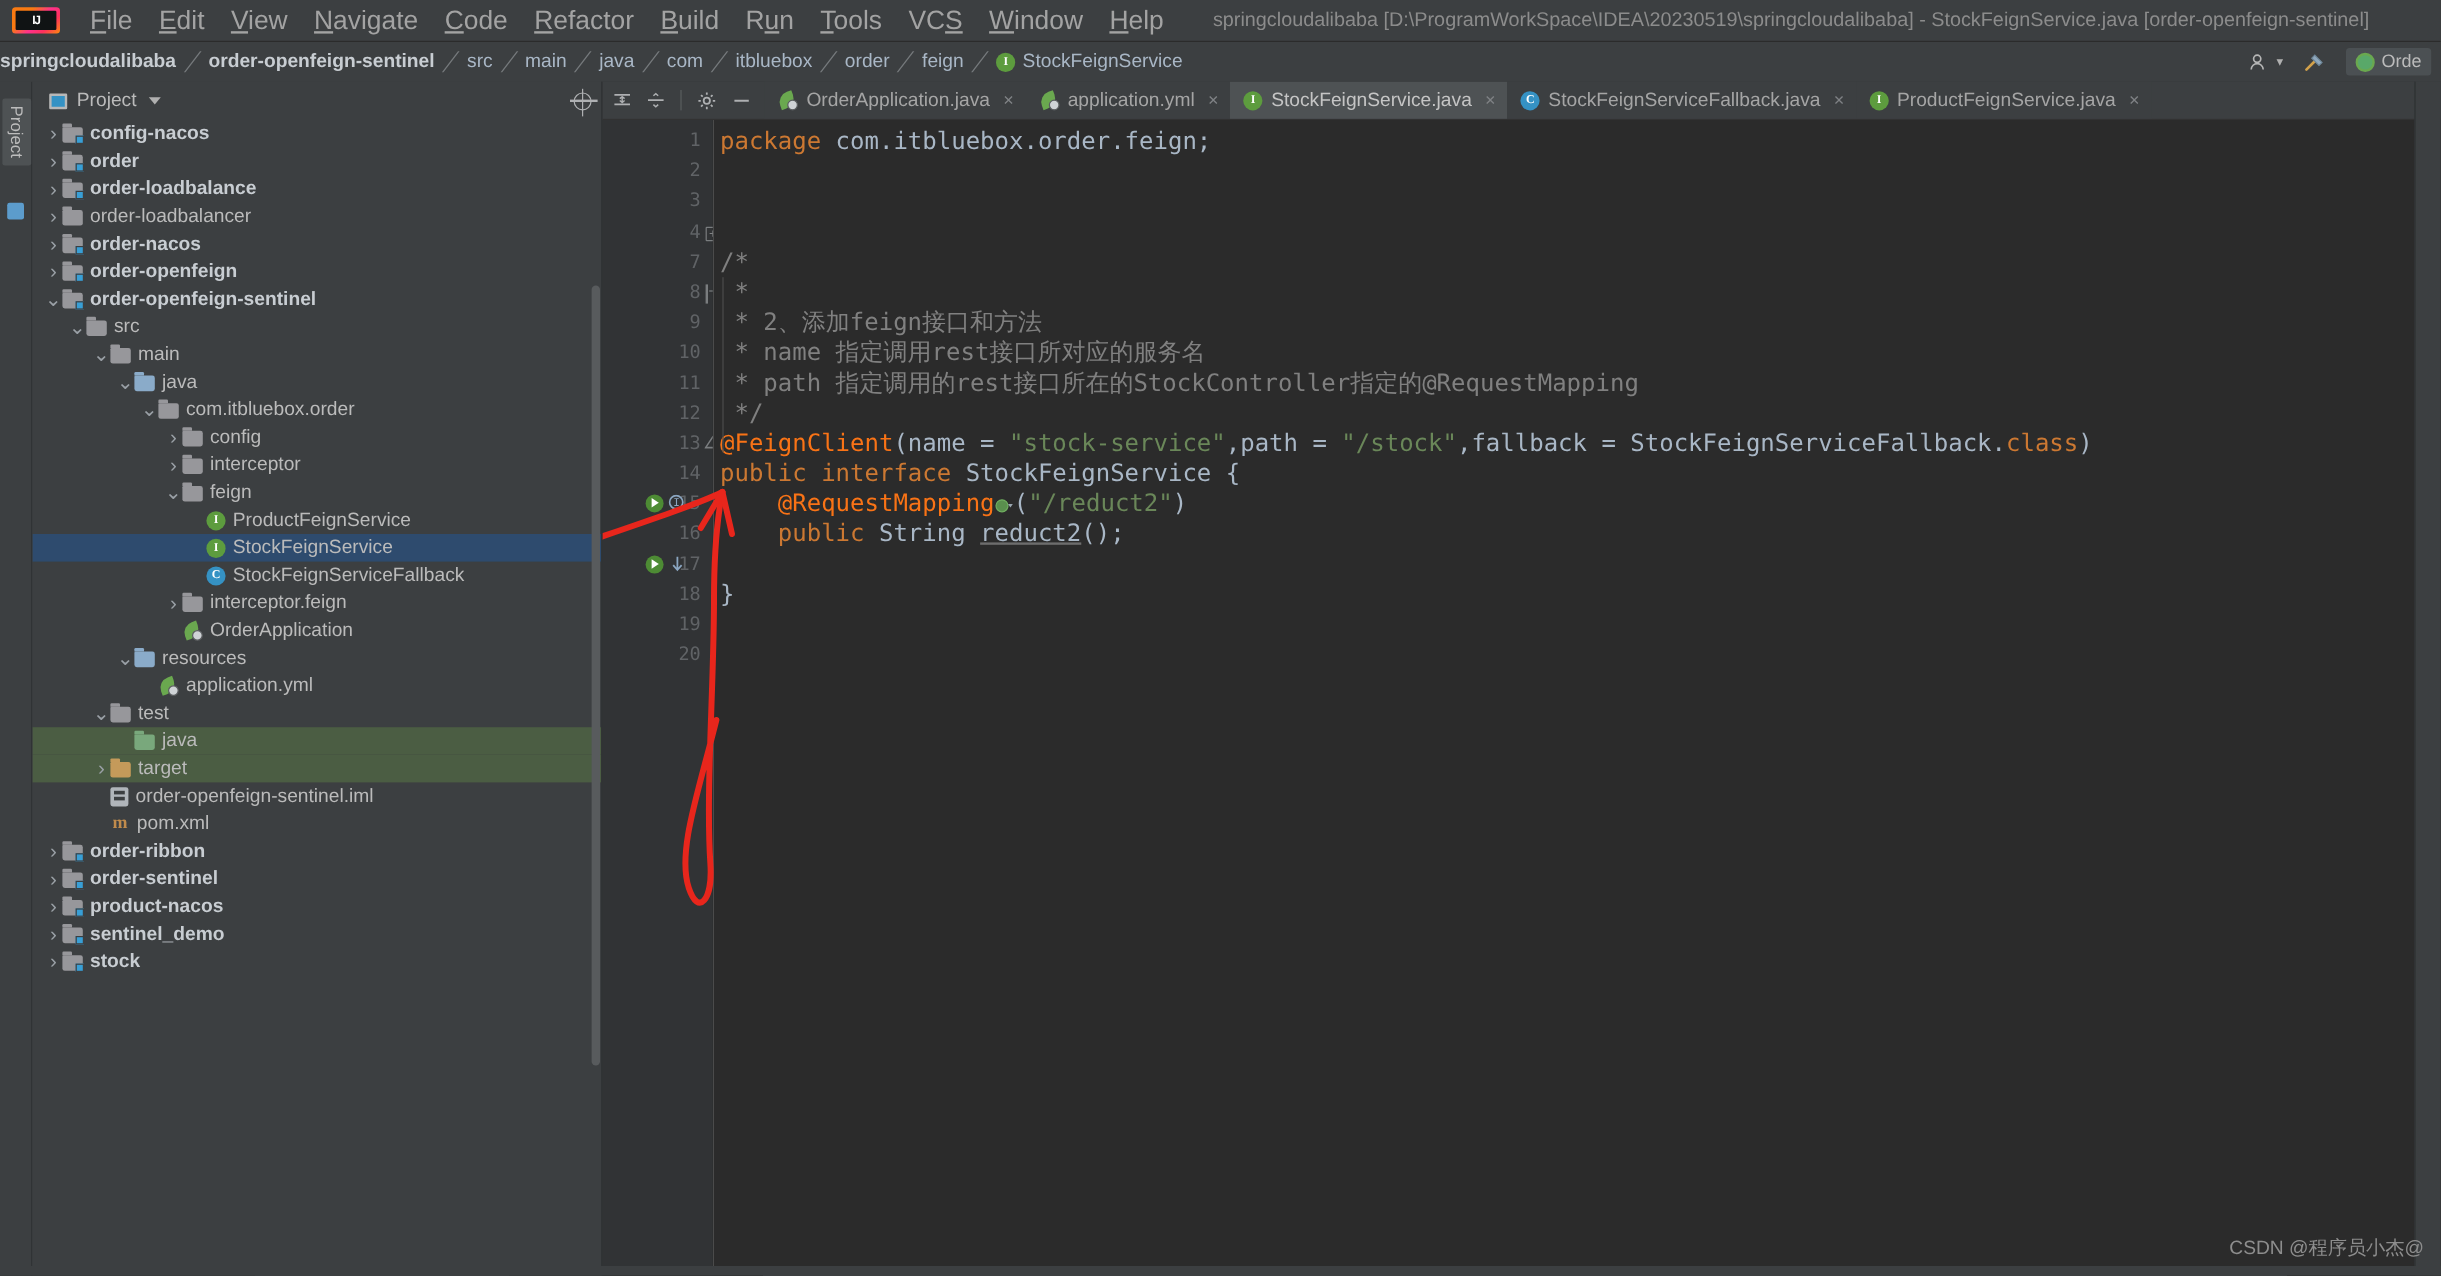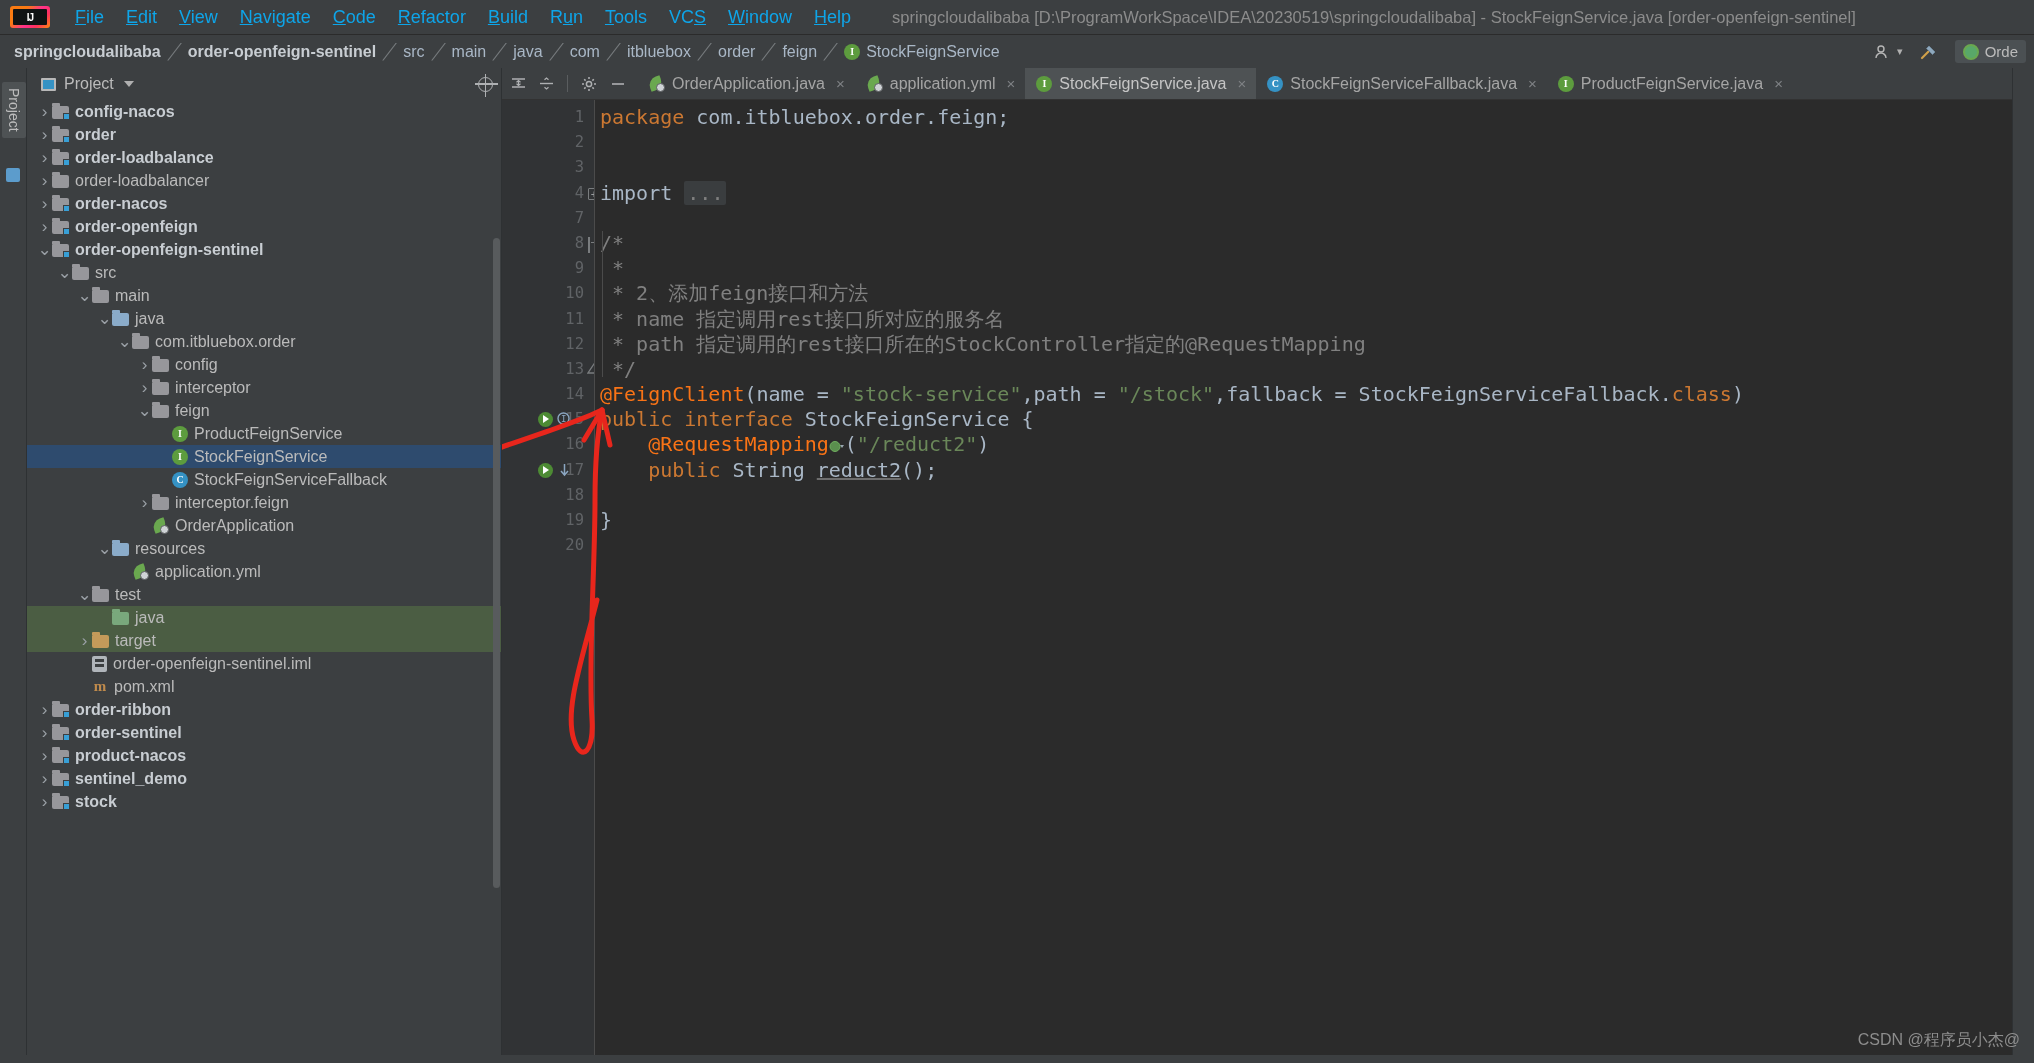--- a/index.html
+++ b/index.html
@@ -28,32 +28,32 @@
   .idea-logo::after {
     content: ""; position: absolute; left: 3px; top: 3px; right: 3px; bottom: 3px;
     background: #101314; border-radius: 1px;
   }
   .idea-logo span {
     position: relative; z-index: 2; color: #fff; font-size: 10px; font-weight: bold;
     letter-spacing: -1px; font-family: "Liberation Sans", sans-serif;
   }
   .menu { display: flex; align-items: center; gap: 0; }
   .menu-item {
-    color: #0ea5e9; font-size: 18px; padding: 3px 11px;
+    color: #a3a3a3; font-size: 22px; padding: 3px 11px;
     cursor: default; white-space: nowrap; text-align: center;
   }
   .menu-item .mn { text-decoration: underline; }
   .win-title {
     color: #8c8c8c; font-size: 16.5px; margin-left: 30px; white-space: nowrap;
   }
 
   
   .navbar {
     height: 33px; background: #3c3f41;
-    display: flex; align-items: center; padding-left: 14px;
+    display: flex; align-items: center; 
     position: relative;
   }
   .crumb {
     color: #a9b7c6; font-size: 16px; white-space: nowrap;
     display: flex; align-items: center;
   }
   .crumb.bold { font-weight: bold; color: #c8cdd2; }
   .crumb-sep {
     color: #767a7d; font-size: 15px; margin: 0 9px; transform: skewX(-14deg);
   }
@@ -709,21 +709,20 @@
           <span class="gw" style="left: 36px; top: 362.8px;"><span style="display:inline-block;width:15px;height:15px;border-radius:50%;background:#4d8b34;position:relative;"><span style="position:absolute;left:5px;top:3px;border-left:6px solid #fff;border-top:4px solid transparent;border-bottom:4px solid transparent;"></span></span></span>
           <span class="gw" style="left: 56px; top: 362.8px;"><svg width="13" height="14">
               <path d="M6.5 1 L6.5 11 M3 8 L6.5 12 L10 8" stroke="#8ba6c1" stroke-width="1.5" fill="none"></path>
             </svg></span>
         </div>
       <div class="code" id="code-root">
         <div class="vline"></div>
       <div class="cl"><span class="k">package </span><span class="ty">com.itbluebox.order.feign;</span></div>
           <div class="cl">&nbsp;</div>
           <div class="cl">&nbsp;</div>
-          <div class="cl"><span class="ty">import </span><span class="fold">...</span></div>
           <div class="cl">&nbsp;</div>
           <div class="cl"><span class="cm">/*</span></div>
           <div class="cl"><span class="cm"> *</span></div>
           <div class="cl"><span class="cm"> * 2、添加feign接口和方法</span></div>
           <div class="cl"><span class="cm"> * name 指定调用rest接口所对应的服务名</span></div>
           <div class="cl"><span class="cm"> * path 指定调用的rest接口所在的StockController指定的@RequestMapping</span></div>
           <div class="cl"><span class="cm"> */</span></div>
           <div class="cl"><span class="an">@FeignClient</span><span class="ty">(name = </span><span class="s">"stock-service"</span><span class="ty">,path = </span><span class="s">"/stock"</span><span class="ty">,fallback = StockFeignServiceFallback.</span><span class="k">class</span><span class="ty">)</span></div>
           <div class="cl"><span class="k">public </span><span class="k">interface </span><span class="ty">StockFeignService {</span></div>
           <div class="cl"><span class="ty">    </span><span class="an">@RequestMapping</span><span><svg width="16" height="13" style="vertical-align:-2px">

